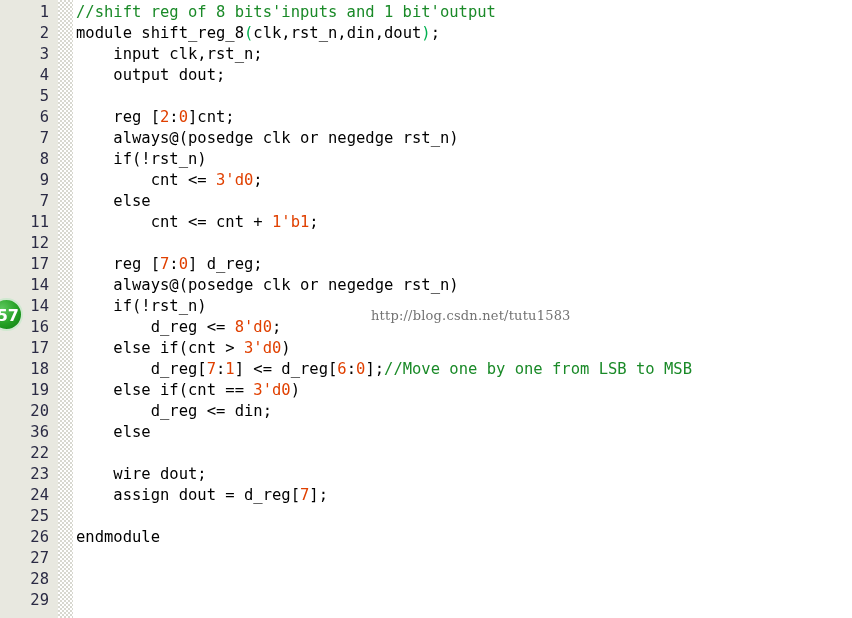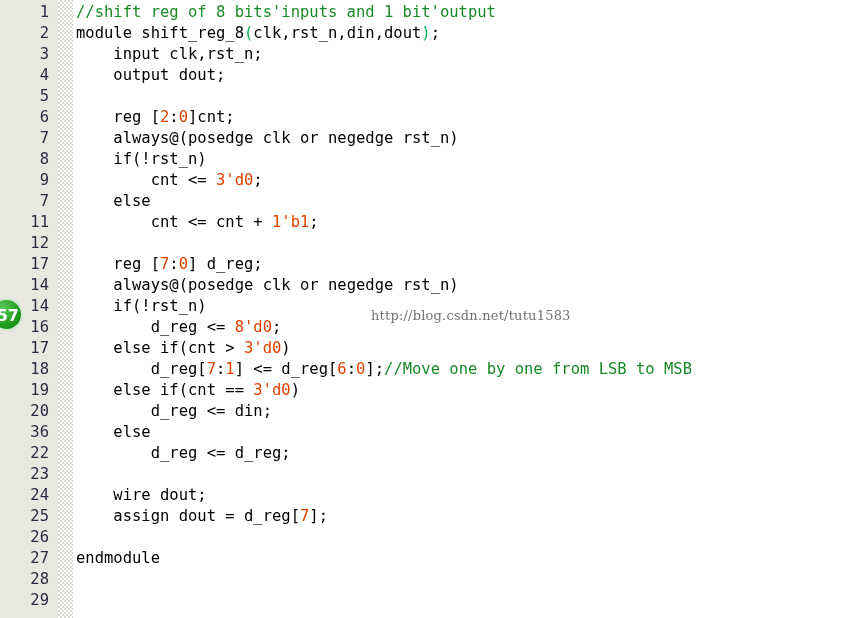--- a/index.html
+++ b/index.html
@@ -183,21 +183,20 @@
         <div class="cline"><span class="t-pl"></span></div>
         <div class="cline"><span class="t-pl">    </span><span class="t-kw">reg</span><span class="t-pl"> [</span><span class="t-num">7</span><span class="t-pl">:</span><span class="t-num">0</span><span class="t-pl">] d_reg;</span></div>
         <div class="cline"><span class="t-pl">    </span><span class="t-kw">always</span><span class="t-pl">@(</span><span class="t-kw">posedge</span><span class="t-pl"> clk </span><span class="t-kw">or</span><span class="t-pl"> </span><span class="t-kw">negedge</span><span class="t-pl"> rst_n)</span></div>
         <div class="cline"><span class="t-pl">    </span><span class="t-kw">if</span><span class="t-pl">(!rst_n)</span></div>
         <div class="cline"><span class="t-pl">        d_reg &lt;= </span><span class="t-num">8'd0</span><span class="t-pl">;</span></div>
         <div class="cline"><span class="t-pl">    </span><span class="t-kw">else</span><span class="t-pl"> </span><span class="t-kw">if</span><span class="t-pl">(cnt &gt; </span><span class="t-num">3'd0</span><span class="t-pl">)</span></div>
         <div class="cline"><span class="t-pl">        d_reg[</span><span class="t-num">7</span><span class="t-pl">:</span><span class="t-num">1</span><span class="t-pl">] &lt;= d_reg[</span><span class="t-num">6</span><span class="t-pl">:</span><span class="t-num">0</span><span class="t-pl">];</span><span class="t-cm">//Move one by one from LSB to MSB</span></div>
         <div class="cline"><span class="t-pl">    </span><span class="t-kw">else</span><span class="t-pl"> </span><span class="t-kw">if</span><span class="t-pl">(cnt == </span><span class="t-num">3'd0</span><span class="t-pl">)</span></div>
         <div class="cline"><span class="t-pl">        d_reg &lt;= din;</span></div>
         <div class="cline"><span class="t-pl">    </span><span class="t-kw">else</span></div>
-        <div class="cline"><span class="t-pl">        d_reg &lt;= d_reg;</span></div>
         <div class="cline"><span class="t-pl"></span></div>
         <div class="cline"><span class="t-pl">    </span><span class="t-kw">wire</span><span class="t-pl"> dout;</span></div>
         <div class="cline"><span class="t-pl">    </span><span class="t-kw">assign</span><span class="t-pl"> dout = d_reg[</span><span class="t-num">7</span><span class="t-pl">];</span></div>
         <div class="cline"><span class="t-pl"></span></div>
         <div class="cline"><span class="t-kw">endmodule</span></div>
         <div class="cline"><span class="t-pl"></span></div>
       </div>
 
     <div id="watermark">http://blog.csdn.net/tutu1583</div>
   </div>

